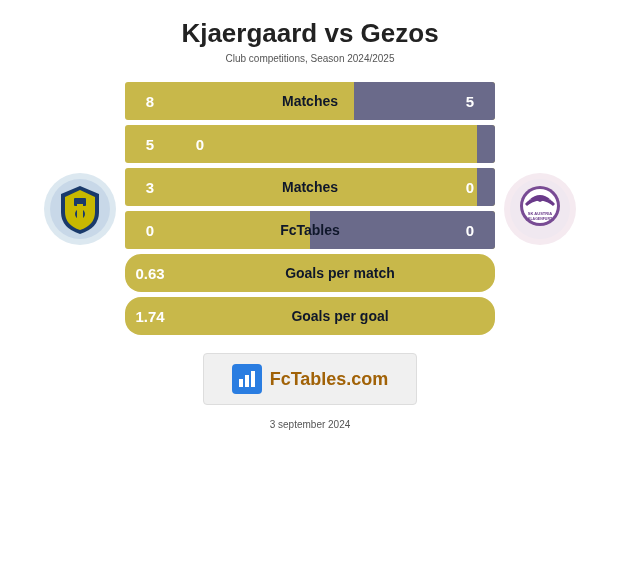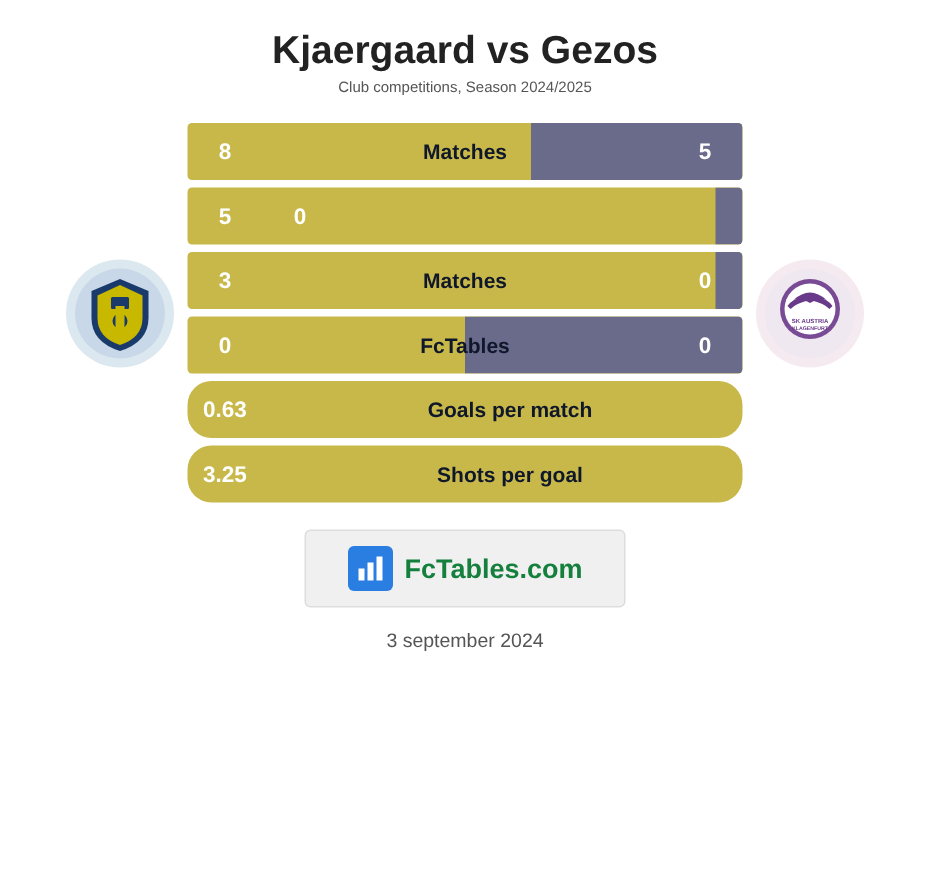--- a/index.html
+++ b/index.html
@@ -167,26 +167,26 @@
       align-items: center;
       justify-content: center;
       color: white;
       font-size: 16px;
       font-weight: bold;
     }
 
     .fctables-text {
       font-size: 18px;
       font-weight: bold;
-      color: #15803d;
+      color: #a16207;
     }
 
     .date-footer {
       margin-top: 14px;
-      font-size: 13px;
+      font-size: 10px;
       color: #555;
       text-align: center;
     }
 
     
     .logo-kjaer {
       width: 62px;
       height: 62px;
     }
 
@@ -254,22 +254,22 @@
         <div class="stat-label">FcTables</div>
         <div class="stat-val-right">0</div>
       </div>
 
       <div class="stat-row single">
         <div class="stat-val-left">0.63</div>
         <div class="stat-label">Goals per match</div>
       </div>
 
       <div class="stat-row single">
-        <div class="stat-val-left">3.25</div>
-        <div class="stat-label">Shots per goal</div>
+        <div class="stat-val-left">1.74</div>
+        <div class="stat-label">Goals per goal</div>
       </div>
 
     </div>
 
     <div class="logo-right">
       <div class="logo-circle">
 
         <svg class="logo-gezos" viewBox="0 0 62 62">
           <ellipse cx="31" cy="31" rx="30" ry="30" fill="#f0e8f0"></ellipse>
 

